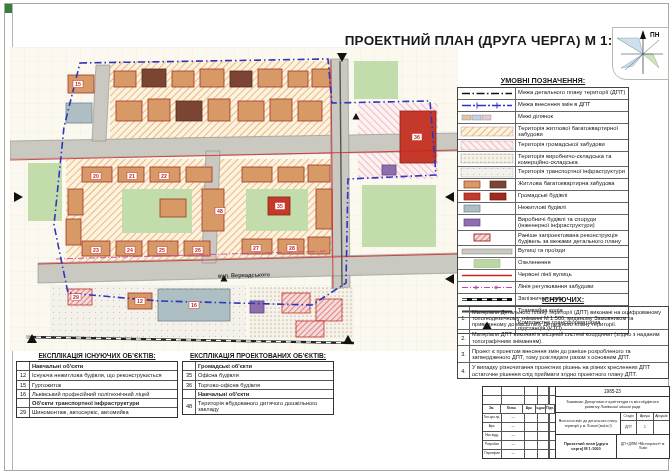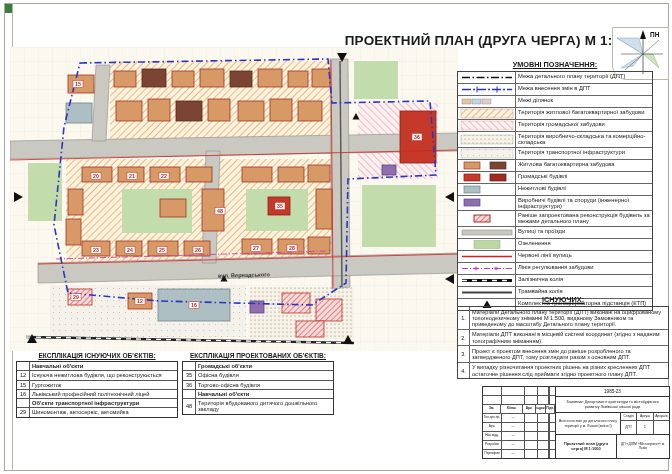--- a/index.html
+++ b/index.html
@@ -6,21 +6,21 @@
   #sheet{position:relative;width:672px;height:474px;background:#fff;overflow:hidden;
          font-family:"Liberation Sans",sans-serif;color:#1a1a1a;}
   .frame{position:absolute;left:4px;top:3px;right:3px;bottom:3px;border:1px solid #a8a8a0;}
   .frame-line{position:absolute;left:12px;top:3px;bottom:3px;border-left:1px solid #b4b4ac;}
   .corner-sq{position:absolute;left:5px;top:4px;width:7px;height:9px;background:#3a7d3c;}
   .page-title{position:absolute;left:344px;top:33px;width:300px;text-align:center;
               font-weight:bold;font-size:13.5px;letter-spacing:.2px;}
   .north-box{position:absolute;left:612px;top:27px;width:55px;height:51px;background:#fff;
              border:1px solid #b8b8b0;border-radius:0 0 0 14px;}
   
-  .legend{position:absolute;left:457px;top:60px;width:196px;}
+  .legend{position:absolute;left:457px;top:76px;width:172px;}
   .blk-title{font-weight:bold;font-size:7.3px;text-decoration:underline;text-align:center;margin-bottom:2px;}
   .leg-table{border:1px solid #444;}
   .leg-row{display:flex;border-top:.5px solid #666;min-height:8.5px;align-items:stretch;}
   .leg-row:first-child{border-top:none;}
   .leg-sw{width:57px;flex:0 0 57px;border-right:.5px solid #666;display:flex;align-items:center;justify-content:center;}
   .leg-lb{flex:1;font-size:5.8px;line-height:1.08;padding:1px 2px;}
   
   .notes{position:absolute;left:457px;top:295px;width:212px;}
   .note-table{border:1px solid #444;}
   .note-row{display:flex;border-top:.5px solid #666;}

